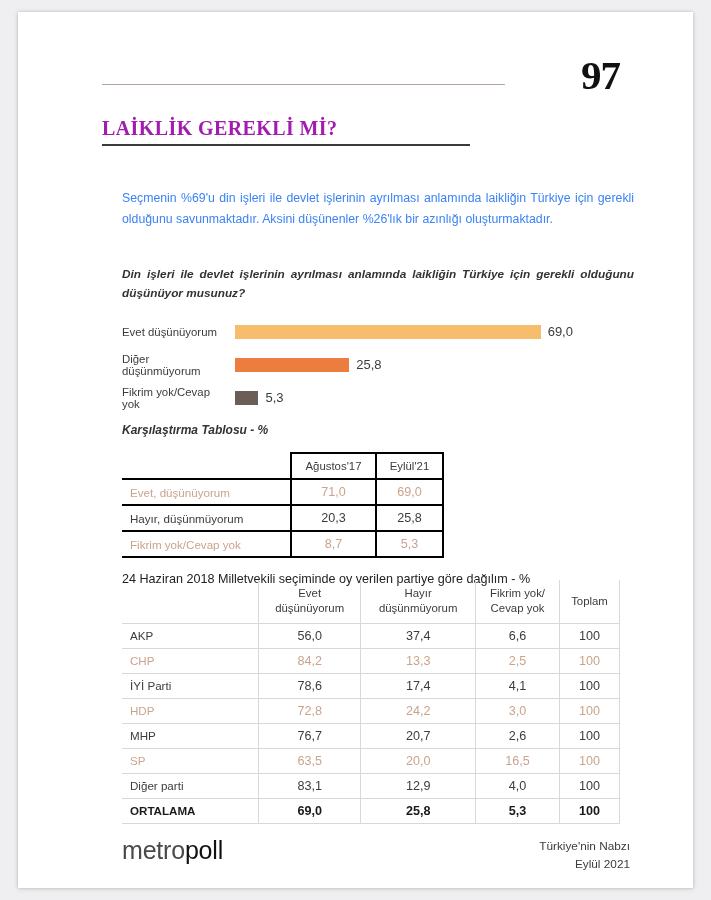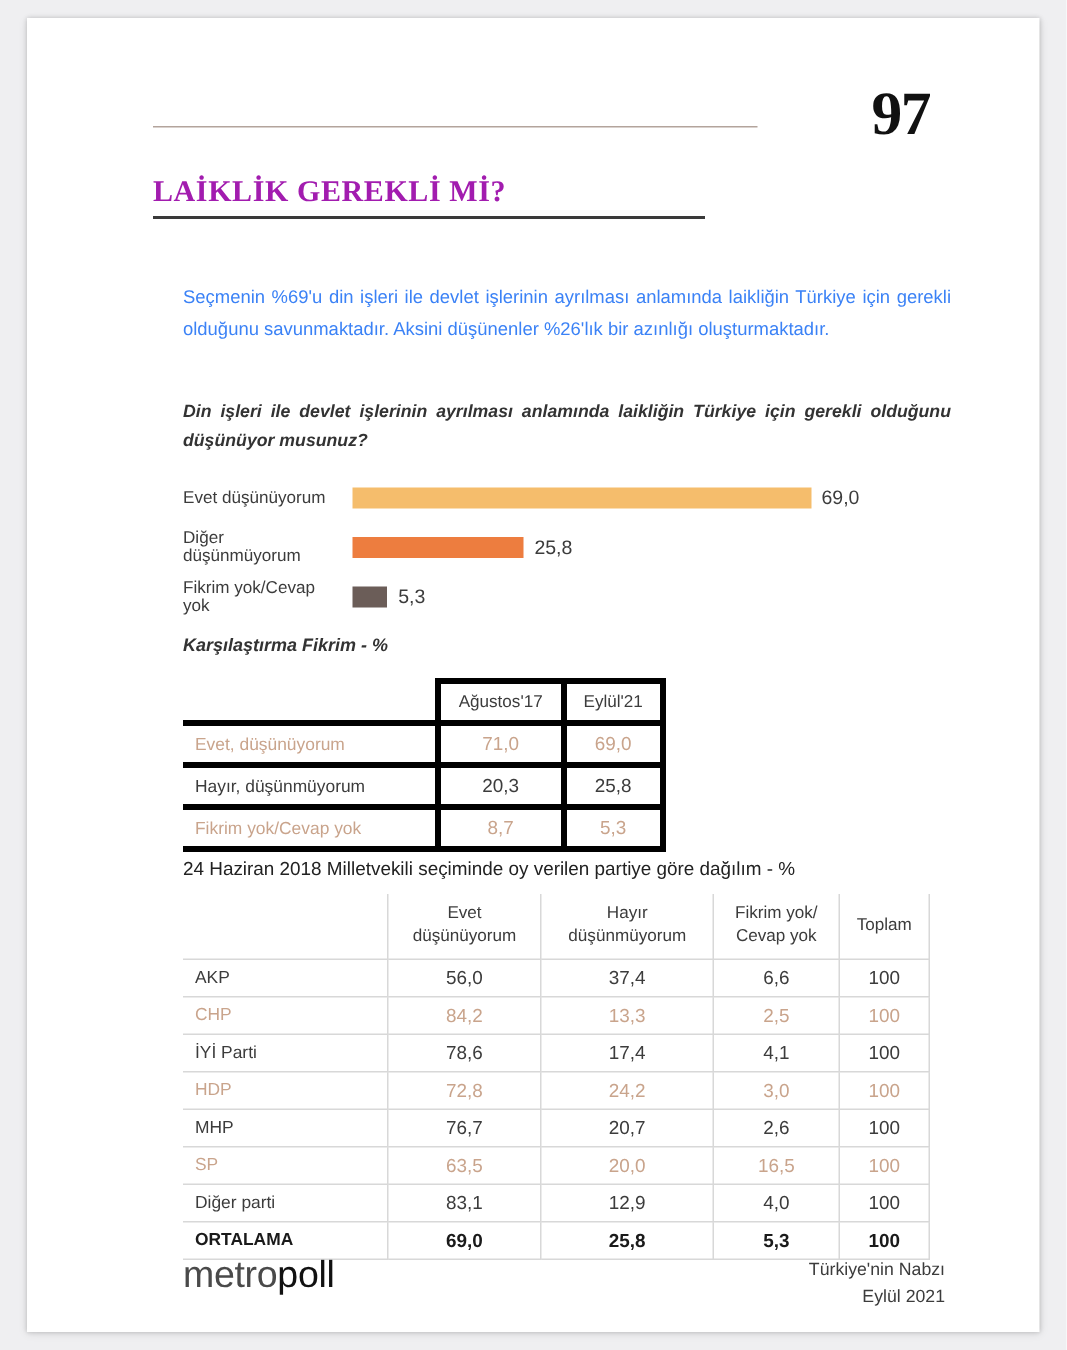--- a/index.html
+++ b/index.html
@@ -148,21 +148,21 @@
     border-collapse: collapse;
   }
   .cmp-table {
     position: absolute;
     left: 104px;
     top: 440px;
     width: 322px;
     font-size: 11.6px;
   }
   .cmp-table td, .cmp-table th {
-    border: 4px solid #000000;
+    border: 2px solid #000000;
     padding: 5px 8px;
     font-weight: normal;
     color: #3c3c3c;
   }
   .cmp-table .corner {
     border-left: none;
     border-top: none;
   }
   .cmp-table thead th {
     text-align: center;
@@ -186,21 +186,21 @@
     position: absolute;
     left: 104px;
     top: 560px;
     font-size: 12.6px;
     font-weight: normal;
     color: #222222;
   }
   .party-table {
     position: absolute;
     left: 104px;
-    top: 584px;
+    top: 568px;
     width: 498px;
     font-size: 11.6px;
   }
   .party-table th, .party-table td {
     border: 1px solid #d8d8d8;
     font-weight: normal;
     color: #3c3c3c;
   }
   .party-table thead th {
     text-align: center;
@@ -289,21 +289,21 @@
         </div>
         <div class="bar-row">
           <div class="bar-label">Fikrim yok/Cevap yok</div>
           <div class="bar-track">
             <div class="bar" style="width: 23.479px; background: rgb(107, 93, 88);"></div>
             <div class="bar-value">5,3</div>
           </div>
         </div>
       </div>
 
-    <div class="cmp-caption">Karşılaştırma Fikrim - %</div>
+    <div class="cmp-caption">Karşılaştırma Tablosu - %</div>
     <table class="cmp-table">
       <thead>
         <tr>
             <th class="corner"></th>
             <th>Ağustos'17</th>
             <th>Eylül'21</th>
           </tr>
       </thead>
       <tbody>
           <tr class="alt">

